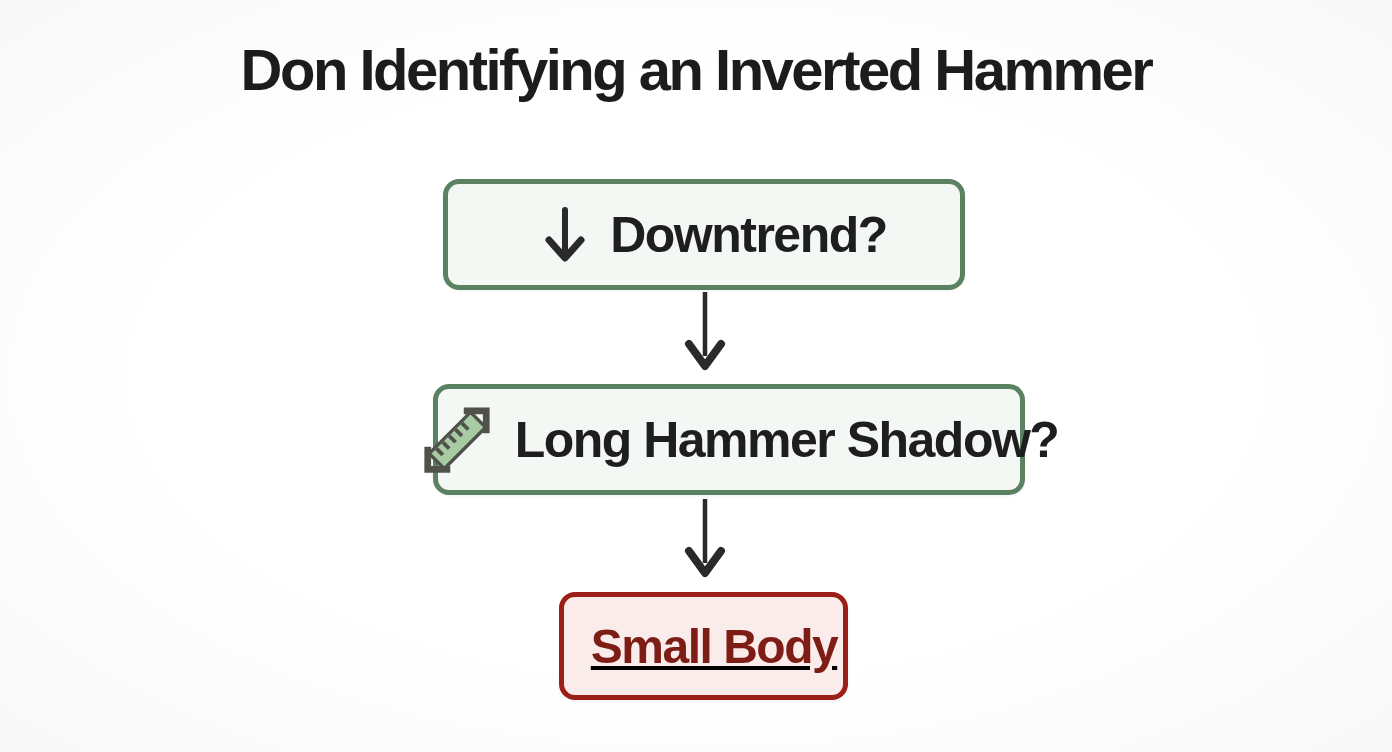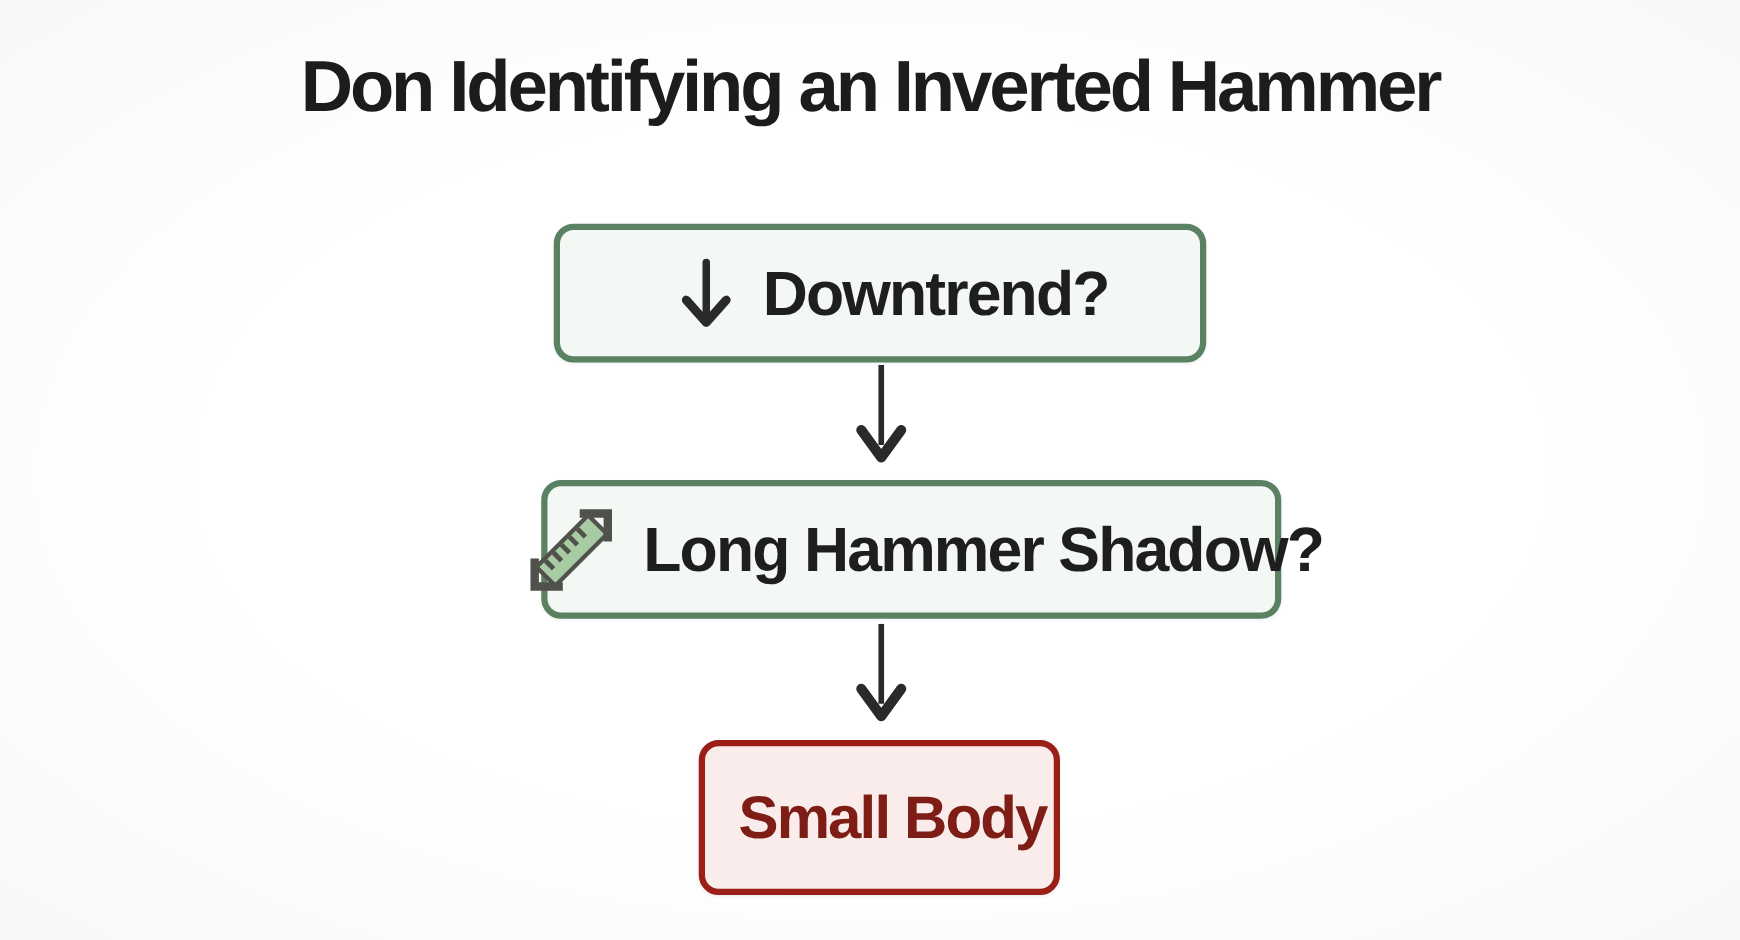--- a/index.html
+++ b/index.html
@@ -75,21 +75,22 @@
     left: 433px;
     top: 384px;
     width: 592px;
     height: 111px;
   }
 
   #node-small-body {
     left: 559px;
     top: 592px;
     width: 289px;
-    height: 124px;
+    height: 108px;
+    text-decoration: underline;
   }
 
   .connector {
     position: absolute;
     left: 683px;
     width: 44px;
     height: 88px;
   }
 
   #connector-1 { top: 292px; }

